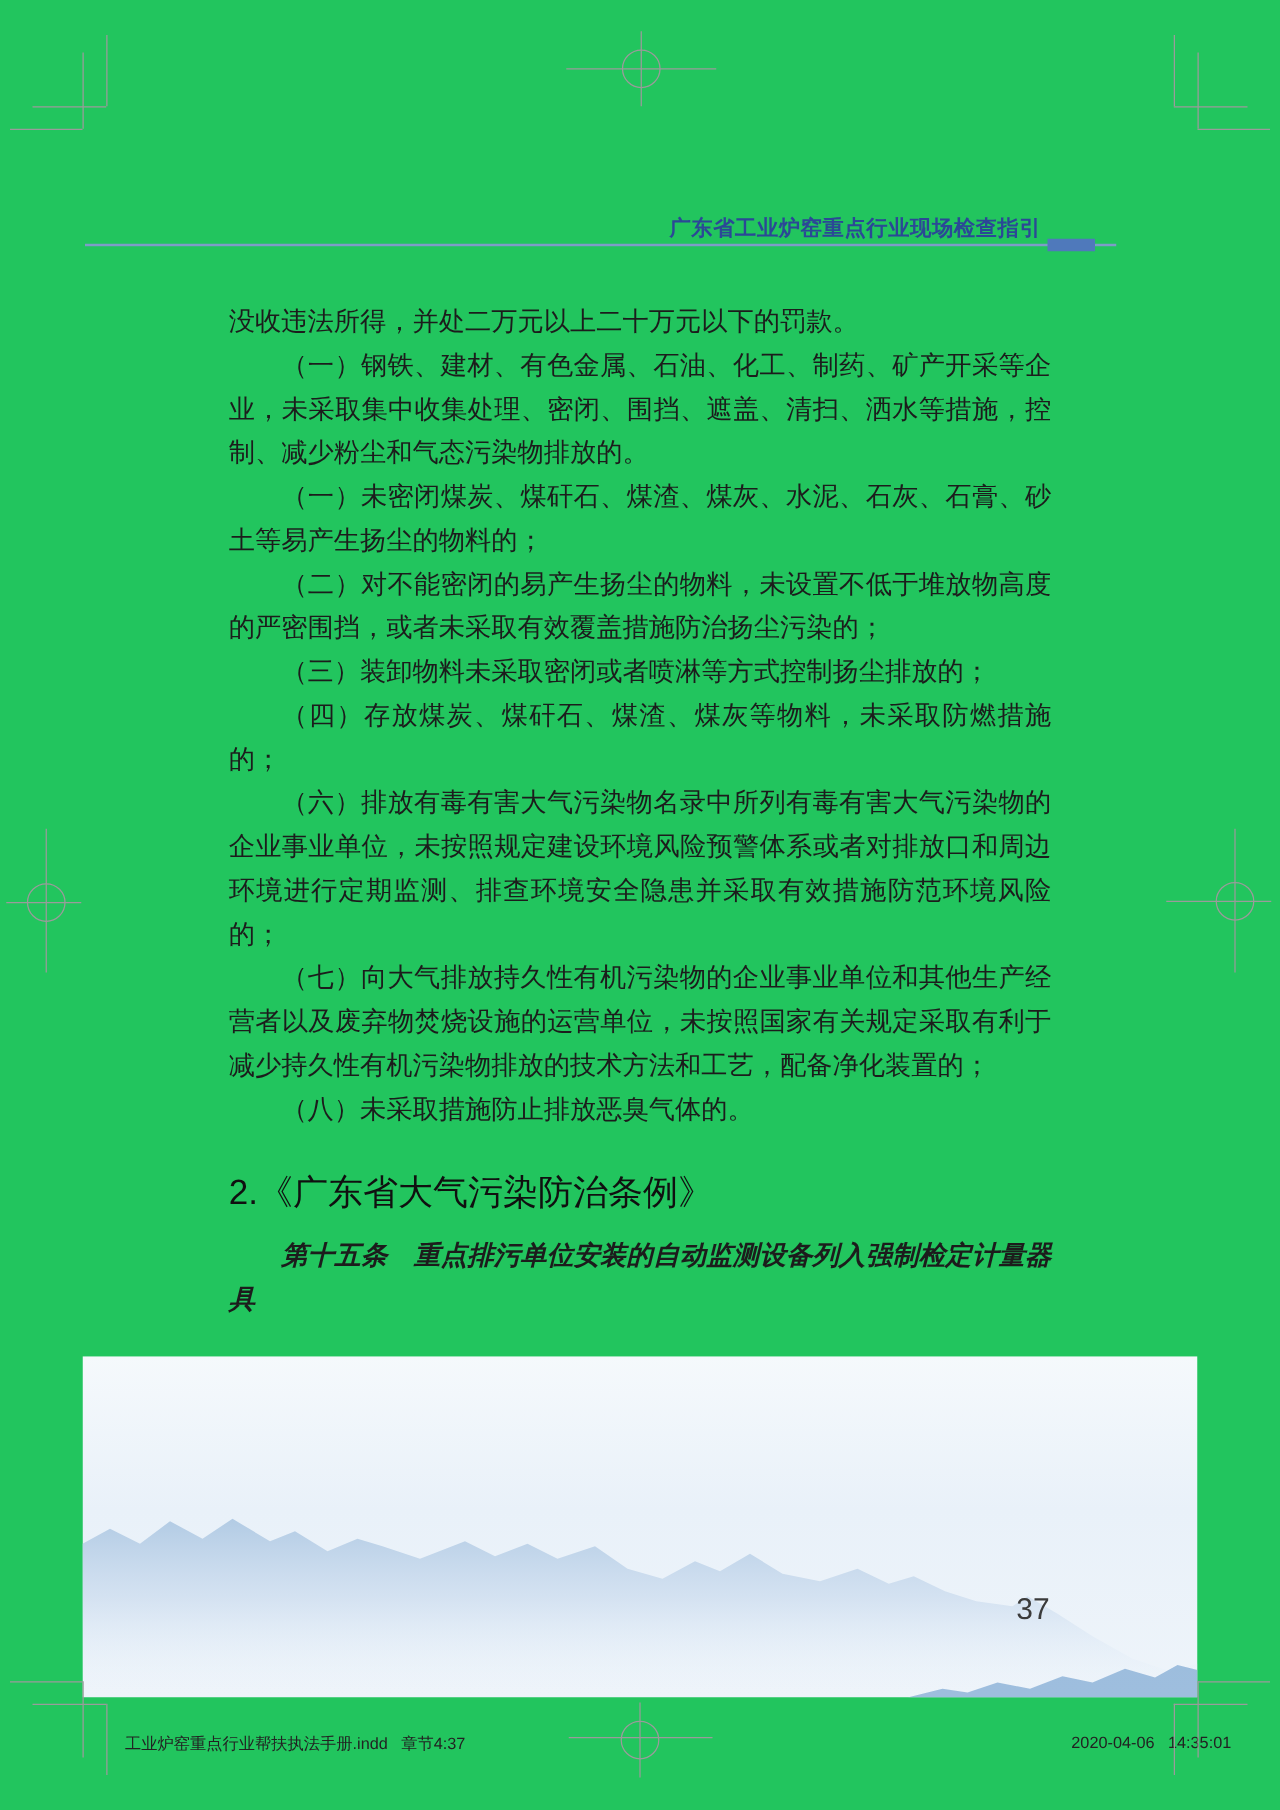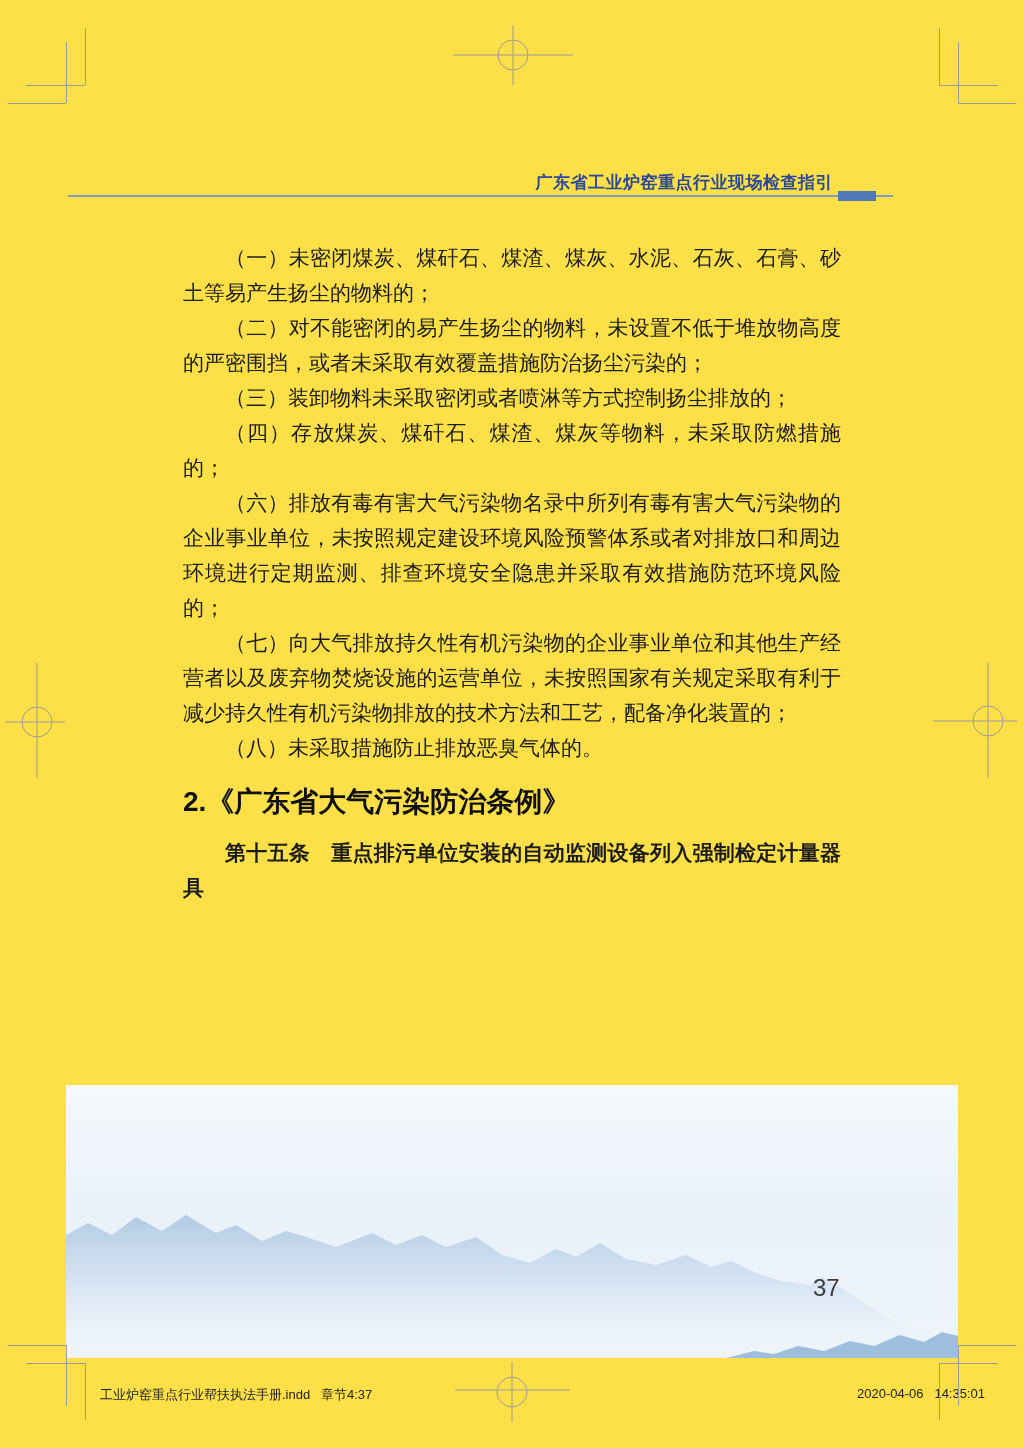--- a/index.html
+++ b/index.html
@@ -1,17 +1,17 @@
 <!DOCTYPE html>
 <html><head>
 <meta charset="utf-8">
 <style>
   html,body { margin:0; padding:0; background:#ffffff; }
   .page {
-    position:relative; width:1024px; height:1448px; background:#fde047;
+    position:relative; width:1024px; height:1448px; background:#22c55e;
     font-family:"Liberation Sans", sans-serif; overflow:hidden;
   }
 
   
   .mark { position:absolute; background:#9b9b9b; z-index:4; }
   .regmarks { position:absolute; left:0; top:0; width:1024px; height:1448px; z-index:4; pointer-events:none; }
 
   
   .header-title {
     position:absolute; top:171px; right:191px; z-index:2;
@@ -22,24 +22,24 @@
 
   
   .bodytext {
     position:absolute; left:183px; top:240px; width:658px; z-index:2;
     color:#1c1c1c; font-size:21px; line-height:35px;
   }
   .para { margin:0; text-align:justify; text-align-last:left; }
   .ind  { text-indent:2em; }
   .term { font-weight:700; }
   .section-heading {
-    margin:16px 0 0 0; text-align:center; text-indent:0;
-    font-size:28px; line-height:42px; font-weight:700; color:#101010;
+    margin:28px 0 0 0; text-align:center; text-indent:0;
+    font-size:28px; line-height:42px; font-weight:400; color:#101010;
   }
-  .next-article { margin-top:12px; font-weight:700; }
+  .next-article { margin-top:12px; font-weight:700;font-style:italic; }
 
   
   .bg-art { position:absolute; left:66px; top:1085px; width:892px; height:273px; z-index:0; }
   .page-number { position:absolute; left:813px; top:1274px; z-index:2; font-size:24px; color:#3b3b3b; }
   .footer-slug { position:absolute; top:1386px; font-size:13px; color:#222222; white-space:pre; z-index:2; }
   .footer-slug.left { left:100px; }
   .footer-slug.right { right:39px; }
 </style>
 </head>
 <body>
@@ -106,20 +106,22 @@
         <line x1="455" y1="1390" x2="570" y2="1390"></line>
         <line x1="512" y1="1362" x2="512" y2="1422"></line>
     </g>
   </svg>
 
   <div class="header-title">广东省工业炉窑重点行业现场检查指引</div>
   <div class="header-rule"></div>
   <div class="header-bar"></div>
 
   <div class="bodytext">
+    <p class="para"><span class="term"></span><span>没收违法所得，并处二万元以上二十万元以下的罚款。</span></p>
+    <p class="para ind"><span class="term"></span><span>（一）钢铁、建材、有色金属、石油、化工、制药、矿产开采等企业，未采取集中收集处理、密闭、围挡、遮盖、清扫、洒水等措施，控制、减少粉尘和气态污染物排放的。</span></p>
     <p class="para ind"><span class="term"></span><span>（一）未密闭煤炭、煤矸石、煤渣、煤灰、水泥、石灰、石膏、砂土等易产生扬尘的物料的；</span></p>
     <p class="para ind"><span class="term"></span><span>（二）对不能密闭的易产生扬尘的物料，未设置不低于堆放物高度的严密围挡，或者未采取有效覆盖措施防治扬尘污染的；</span></p>
     <p class="para ind"><span class="term"></span><span>（三）装卸物料未采取密闭或者喷淋等方式控制扬尘排放的；</span></p>
     <p class="para ind"><span class="term"></span><span>（四）存放煤炭、煤矸石、煤渣、煤灰等物料，未采取防燃措施的；</span></p>
     <p class="para ind"><span class="term"></span><span>（六）排放有毒有害大气污染物名录中所列有毒有害大气污染物的企业事业单位，未按照规定建设环境风险预警体系或者对排放口和周边环境进行定期监测、排查环境安全隐患并采取有效措施防范环境风险的；</span></p>
     <p class="para ind"><span class="term"></span><span>（七）向大气排放持久性有机污染物的企业事业单位和其他生产经营者以及废弃物焚烧设施的运营单位，未按照国家有关规定采取有利于减少持久性有机污染物排放的技术方法和工艺，配备净化装置的；</span></p>
     <p class="para ind"><span class="term"></span><span>（八）未采取措施防止排放恶臭气体的。</span></p>
 
     <p class="para section-heading">2.《广东省大气污染防治条例》</p>
 

